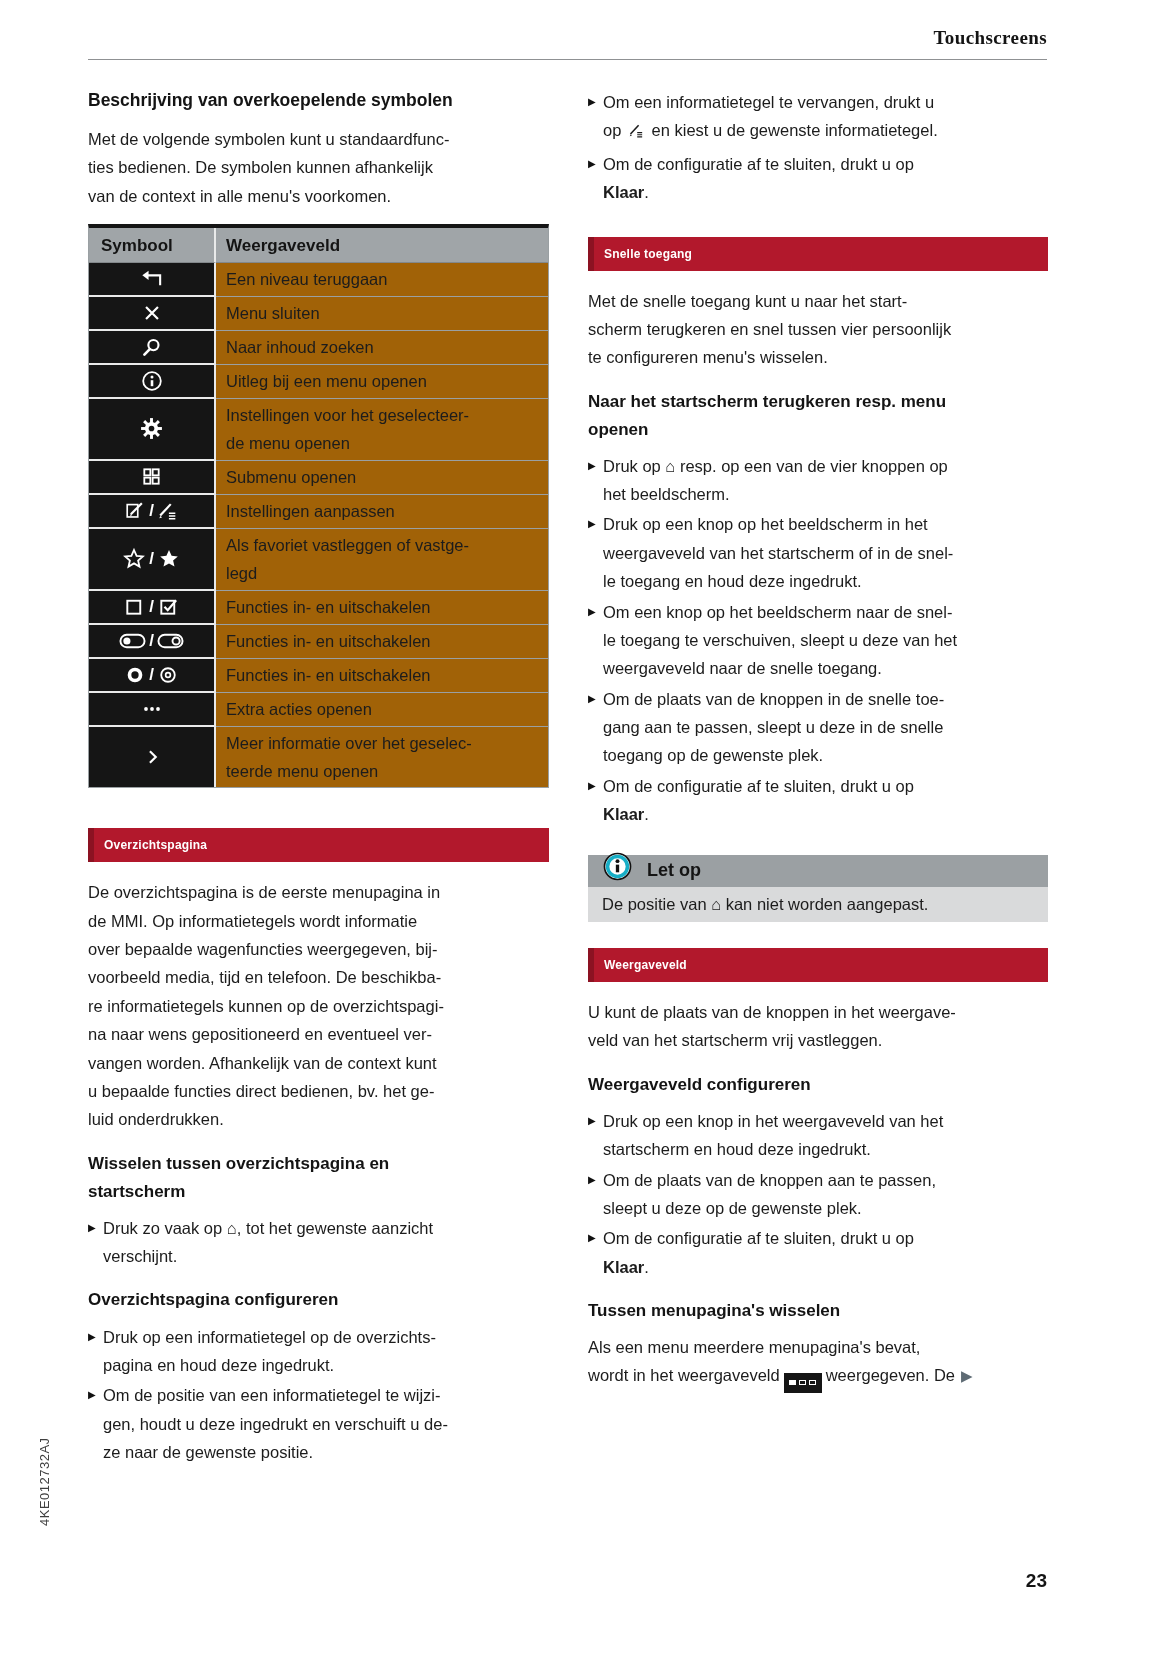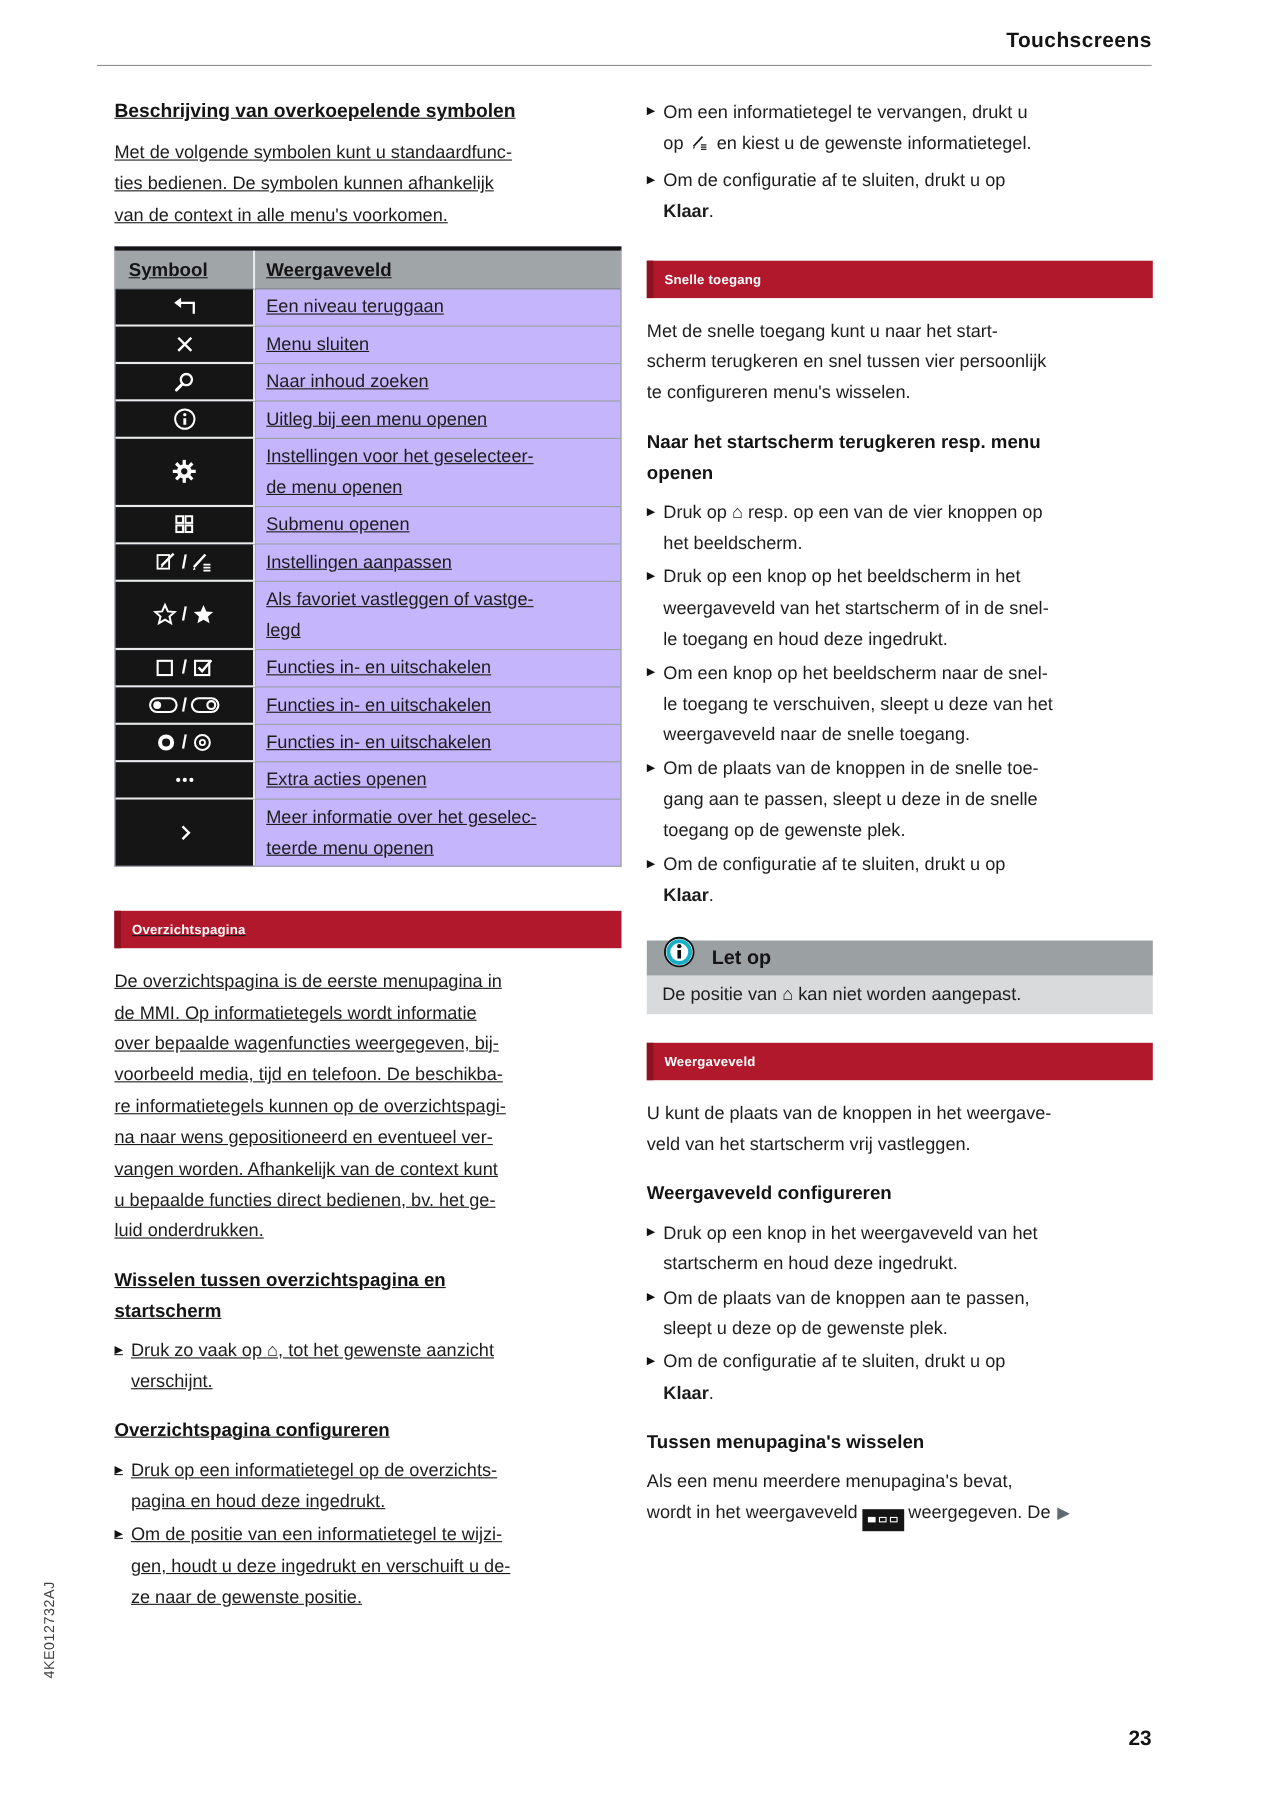--- a/index.html
+++ b/index.html
@@ -6,46 +6,46 @@
   html,body { background:#ffffff; }
   body {
     width:1165px; height:1653px; position:relative;
     font-family:"Liberation Sans","DejaVu Sans",sans-serif;
     color:#1c1c1c; font-size:16.5px; line-height:1.72;
   }
   .prewrap { white-space:pre-line; }
 
   
   .page-header { position:absolute; left:88px; top:22px; width:959px; text-align:right; }
-  .page-header .htitle { font-weight:bold; font-size:19px; letter-spacing:.4px; color:#141414; }
+  .page-header .htitle { font-weight:bold; font-size:19px; letter-spacing:.4px; color:#141414;font-family:Liberation Serif, serif; }
   .hrule { position:absolute; left:88px; top:59px; width:959px; height:1px; background:#8f9193; }
 
   
   .col { position:absolute; top:86px; }
-  .col-left  { left:104px;  width:461px;text-decoration:underline; }
+  .col-left  { left:88px;  width:461px; }
   .col-right { left:588px; width:460px; }
 
   h2.redbar {
     background:#b2182c; border-left:6px solid #8c1222;
     color:#fff; font-size:12px; font-weight:bold;
     height:34px; line-height:34px; padding-left:10px; letter-spacing:.2px;
   }
   h3.subhead { font-size:17px; font-weight:bold; color:#141414; line-height:1.65; margin:16px 0 8px 0; }
   .para { margin:10px 0 6px 0; }
 
   
   .bullet { display:flex; align-items:flex-start; margin:2px 0; }
   .bullet .marker { flex:0 0 15px; font-size:10px; line-height:28px; color:#111; }
   .bullet .btext { flex:1; }
   .boldword { font-weight:bold; }
 
   
   .symtable {
     margin-top:14px; border:1px solid #9aa0a3; border-top:4px solid #151515;
-    display:grid; grid-template-columns:127px 1fr; background:#c4b5fd;
+    display:grid; grid-template-columns:127px 1fr; background:#a16207;
   }
   .thcell {
     background:#a0a5a8; color:#141414; font-weight:bold; font-size:17px;
     height:35px; line-height:35px; border-bottom:1px solid #83888b;
   }
   .thcell.sym { padding-left:12px; border-right:2px solid #e9eaea; }
   .thcell.desc { padding-left:10px; }
   .scell {
     background:#151515; color:#fff; display:flex; align-items:center; justify-content:center;
     border-bottom:2px solid #e9eaea; border-right:2px solid #e9eaea; min-height:34px;

